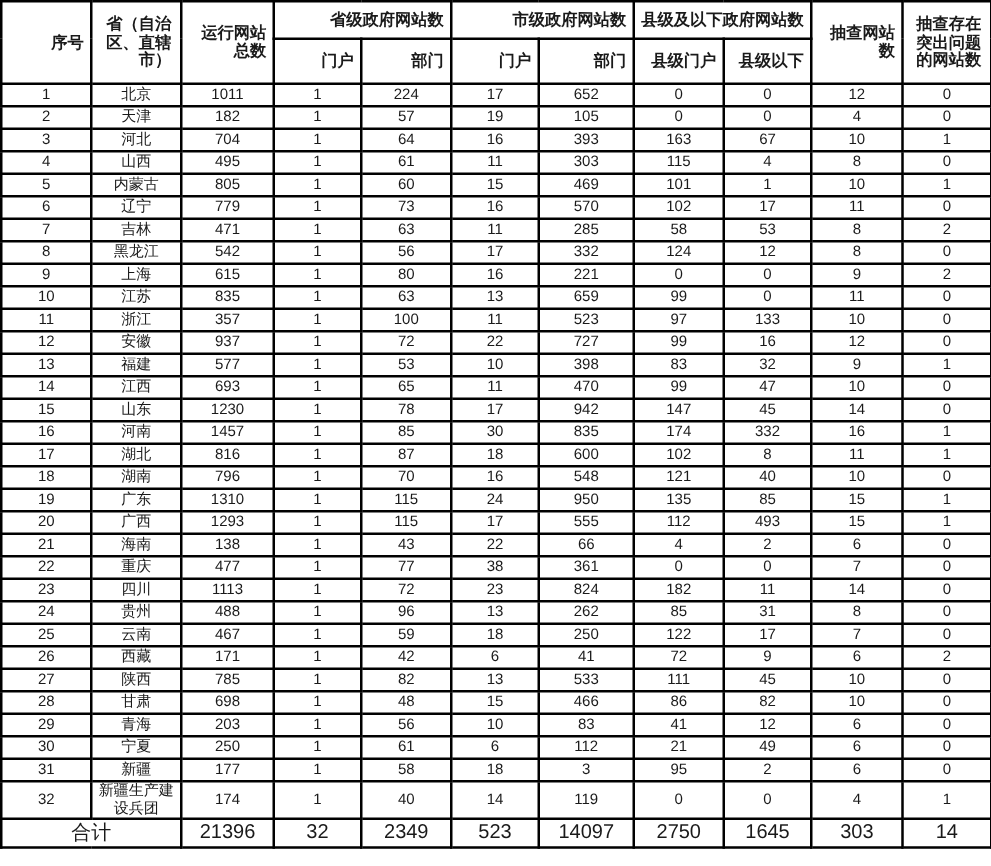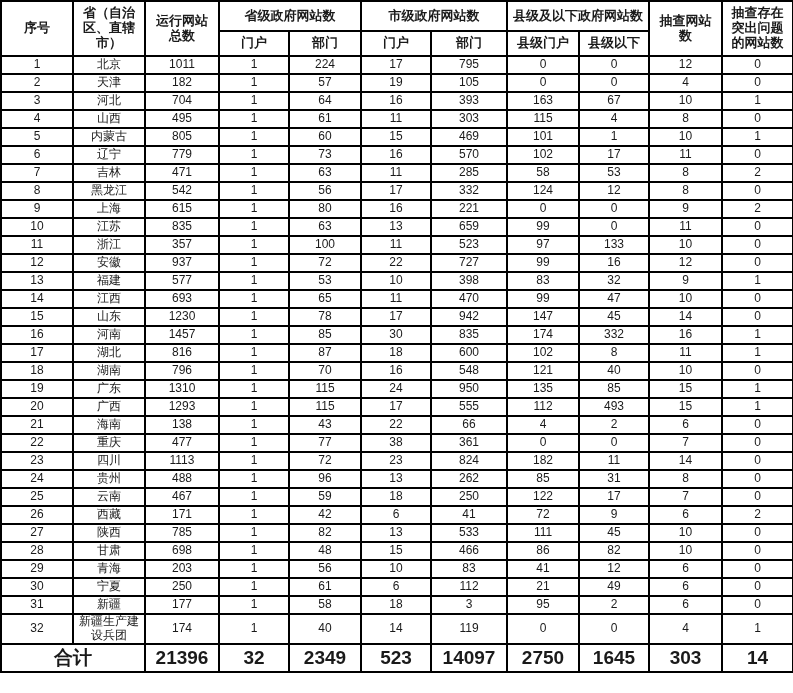--- a/index.html
+++ b/index.html
@@ -25,32 +25,33 @@
     text-align: center;
     vertical-align: middle;
     padding: 0 2px;
     overflow: hidden;
   }
   thead th {
     font-weight: bold;
     font-size: 13px;
     line-height: 1.15;
     padding: 0 5px;
+    text-align: right;
   }
   thead tr.top-row { height: 30px; }
-  thead tr.sub-row { height: 25px; }
+  thead tr.sub-row { height: 36px; }
   tbody td {
     font-size: 12px;
     line-height: 1.15;
     height: 16px;
     font-weight: normal;
   }
   tfoot td {
-    font-weight: bold;
-    font-size: 19px;
+    font-weight: normal;
+    font-size: 16px;
     height: 20px;
   }
   .wrap-tight { padding: 0 7px; }
 </style>
 </head>
 <body>
 
 <div class="table-wrap">
   <table>
     <colgroup>
@@ -87,21 +88,21 @@
       </tr>
     </thead>
     <tbody>
         <tr>
           <td>1</td>
           <td>北京</td>
           <td>1011</td>
           <td>1</td>
           <td>224</td>
           <td>17</td>
-          <td>795</td>
+          <td>652</td>
           <td>0</td>
           <td>0</td>
           <td>12</td>
           <td>0</td>
         </tr>
         <tr>
           <td>2</td>
           <td>天津</td>
           <td>182</td>
           <td>1</td>

